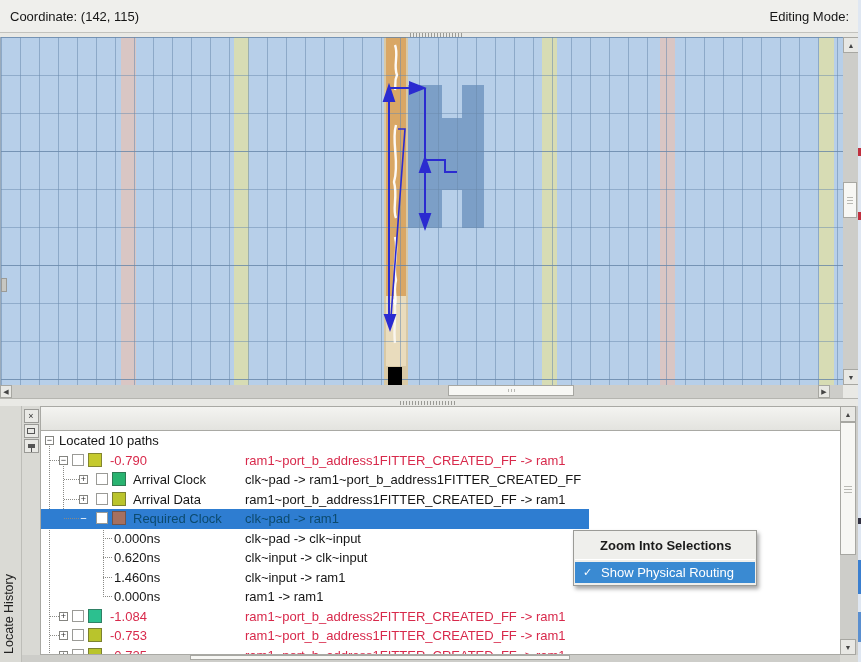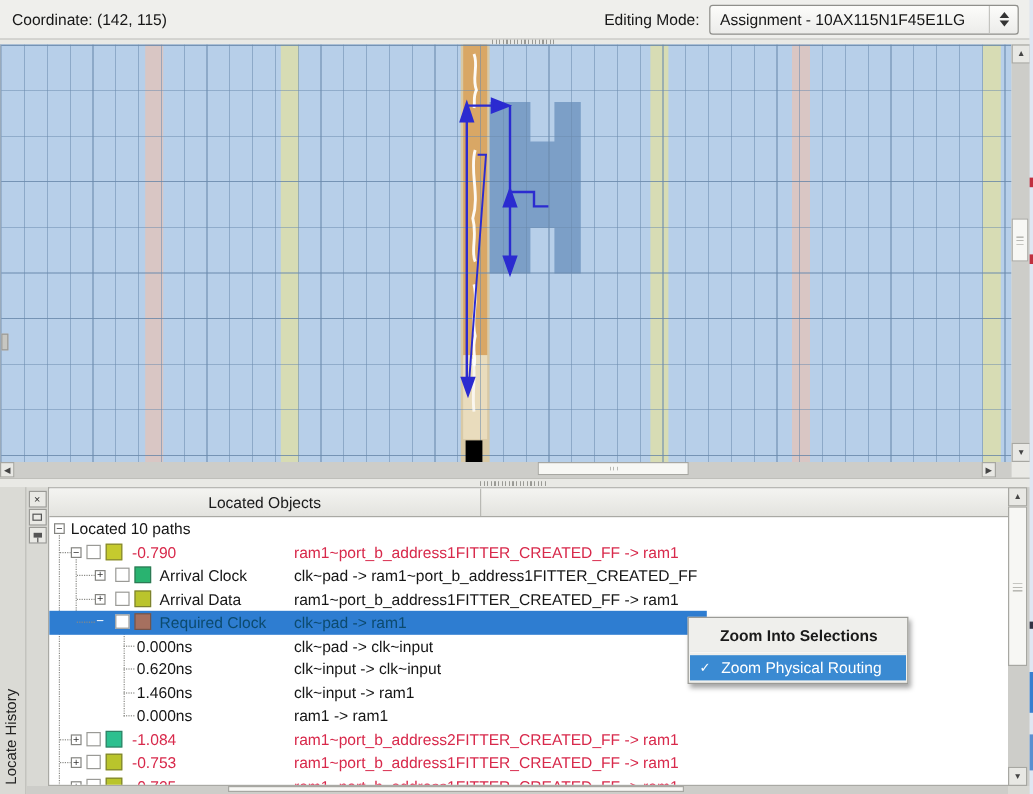--- a/index.html
+++ b/index.html
@@ -77,45 +77,38 @@
   .cb { position:absolute; top:3px; width:12px; height:12px; border:1px solid #9a9a96; background:#fff; }
   .sw { position:absolute; top:2px; width:14px; height:14px; border:1px solid rgba(50,50,50,.45); }
   .stub { position:absolute; top:9px; border-top:1px dotted #8a8a86; }
   .vline { position:absolute; border-left:1px dotted #8a8a86; width:0; }
   
   .lv0 .exp { left:4px; }  .lv0 .t-tim { left:18px; }
   .lv1 .exp { left:18px; } .lv1 .cb { left:31px; } .lv1 .sw { left:47px; } .lv1 .t-tim { left:69px; } .lv1 .stub { left:9px; width:9px; }
   .lv2 .exp { left:38px; } .lv2 .cb { left:55px; } .lv2 .sw { left:71px; } .lv2 .t-tim { left:92px; } .lv2 .stub { left:23px; width:15px; }
   .lv3 .t-tim { left:73px; } .lv3 .stub { left:62px; width:9px; }
   
-  .cmenu { position:absolute; left:573px; top:514px; width:184px; background:#efefec;
+  .cmenu { position:absolute; left:573px; top:530px; width:184px; background:#efefec;
     border:1px solid #9b9b97; box-shadow:2px 3px 4px rgba(0,0,0,.35); padding:2px 0; z-index:50; }
   .citem { height:24px; display:flex; align-items:center; padding-left:8px; gap:5px; color:#1a1a1a; }
   .citem .chk { width:13px; font-size:11px; }
   .citem.hl { background:var(--menu-hl); color:#fff; height:21px; margin:0 1px; }
   .citem.bold { font-weight:bold; }
   .csep { height:1px; background:#c9c9c5; border-bottom:1px solid #fff; margin:2px 1px; }
   
   .sliver { position:absolute; left:858px; top:0; width:3px; height:662px; background:#dfe7f2; }
   .sliver div { position:absolute; left:0; width:3px; }
 </style>
 </head>
 <body>
 
 <div class="topbar">
   <span>Coordinate: (142, 115)</span>
   <div class="tb-right">
     <span>Editing Mode:</span>
-    <div class="combo">
-      <span class="combo-text">Assignment - 10AX115N1F45E1LG</span>
-      <span class="combo-spin">
-          <span class="tri-up"></span>
-          <span class="tri-dn"></span>
-        </span>
-    </div>
   </div>
 </div>
 <div class="grip-h" style="left:410px; top:33px; width:54px;"></div>
 
 <div class="map">
   <div id="stripes">
       <div class="stripe" style="left: 120px; width: 15px; background: rgb(217, 198, 196);"></div>
       <div class="stripe" style="left: 233px; width: 15px; background: rgb(215, 220, 180);"></div>
       <div class="stripe" style="left: 541px; width: 15px; background: rgb(215, 220, 180);"></div>
       <div class="stripe" style="left: 659px; width: 15px; background: rgb(217, 198, 196);"></div>
@@ -182,21 +175,20 @@
       <div style="width:8px;height:6px;border:1px solid #555;"></div>
     </div>
     <div class="mini-btn">
         <div class="pin-head"></div>
         <div class="pin-stem"></div>
       </div>
   </div>
 
   <div class="tree">
     <div class="thead">
-      <div class="th" style="width:360px;">Located Objects</div>
       <div class="th" style="flex:1; border-right:none;"></div>
     </div>
     <div class="rows" id="tree-rows">
       <div class="vline" style="left:8px; top:10px; height:214px;"></div>
       <div class="vline" style="left:22px; top:29px; height:59px;"></div>
       <div class="vline" style="left:62px; top:88px; height:78px;"></div>
     <div class="row lv0">
           <div class="hl"></div>
           <div class="exp">−</div>
           <span class="cell t-tim">Located 10 paths</span>
@@ -305,21 +297,21 @@
 </div>
 
 <div class="cmenu" id="cmenu">
     <div class="citem bold">
       <span class="chk"></span>
       <span>Zoom Into Selections</span>
     </div>
     <div class="csep"></div>
     <div class="citem hl">
       <span class="chk">✓</span>
-      <span>Zoom Physical Routing</span>
+      <span>Show Physical Routing</span>
     </div>
   </div>
 
 <div class="sliver">
   <div style="top:148px;height:8px;background:#c0303f;"></div>
   <div style="top:212px;height:8px;background:#c0303f;"></div>
   <div style="top:518px;height:6px;background:#334;"></div>
   <div style="top:560px;height:34px;background:#3a7fd0;"></div>
   <div style="top:612px;height:30px;background:#5a8fd0;"></div>
 </div>

